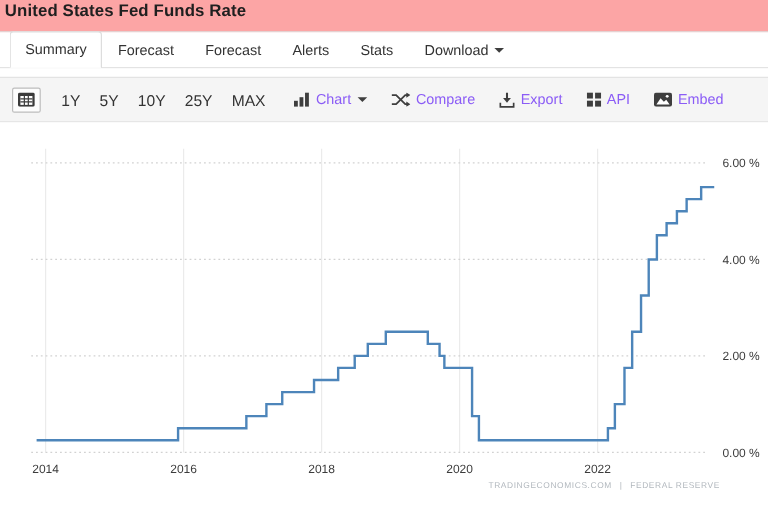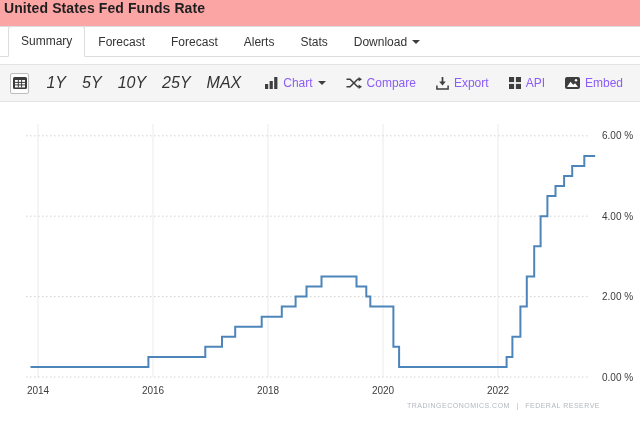--- a/index.html
+++ b/index.html
@@ -24,21 +24,21 @@
 
   .gap { height:7px; background:#fff; }
 
   
   .toolbar { height:38px; background:#f5f5f5; border-top:1px solid #e3e3e3;
              border-bottom:1px solid #e3e3e3; display:flex; align-items:center;
              padding:0 10px; gap:4px; }
   .cal-btn { width:24px; height:21px; background:#fdfdfd; border:1px solid #bdbdbd;
              border-radius:2px; display:inline-flex; align-items:center; justify-content:center;
              cursor:pointer; margin-right:6px; }
-  .range-btn { font-size:16px; color:#333; padding:4px 7px; cursor:pointer; white-space:nowrap;font-style:italic; }
+  .range-btn { font-size:13px; color:#333; padding:4px 7px; cursor:pointer; white-space:nowrap; }
   .tool-btn { display:inline-flex; align-items:center; gap:5px; font-size:12px; color:#8b5cf6;
               padding:4px 7px; cursor:pointer; white-space:nowrap; }
   .tool-btn .icon, .cal-btn .icon { display:inline-flex; }
 
   
   .chart-wrap { position:relative; width:640px; height:322px; background:#fff; }
   .chart-wrap svg { position:absolute; left:0; top:0; }
   .chart-footer { position:absolute; right:38px; top:300px; font-size:7px;
                   letter-spacing:0.5px; color:#b2b8be; white-space:nowrap; }
   .chart-footer span { margin:0 2px; }

